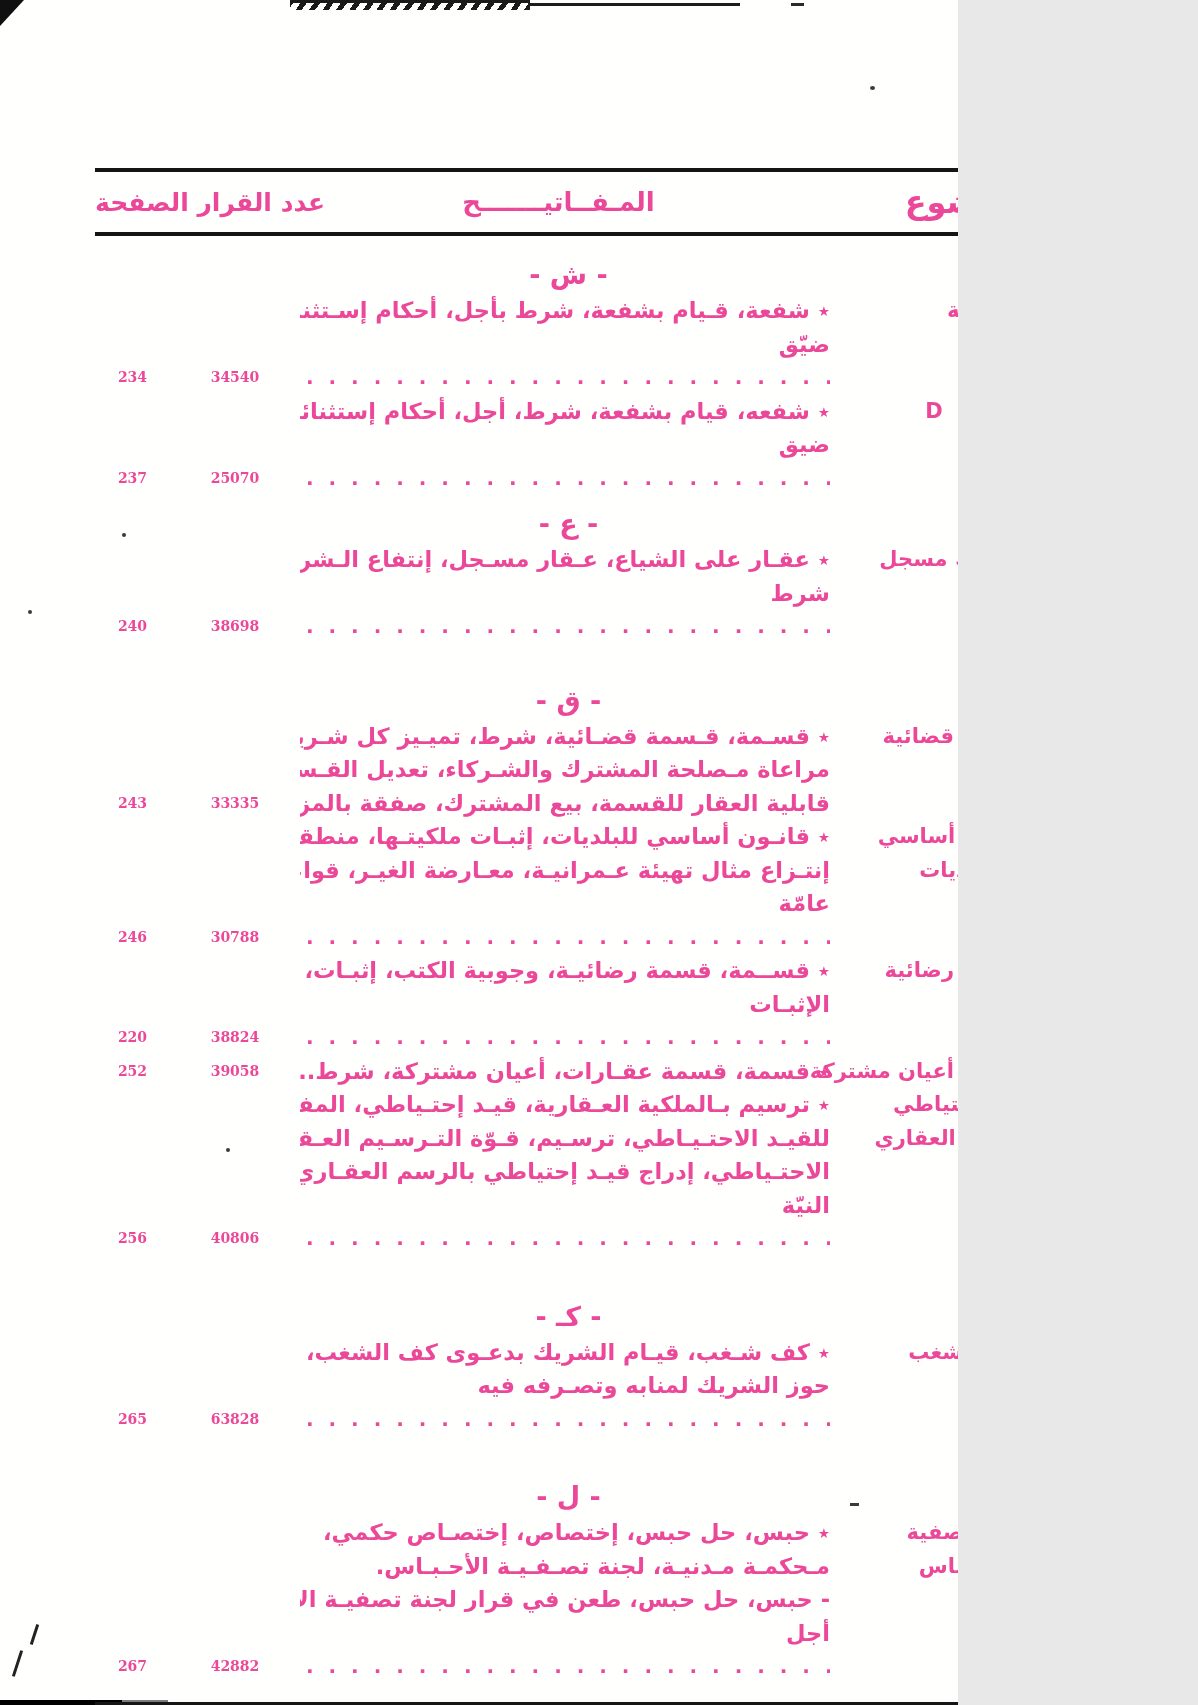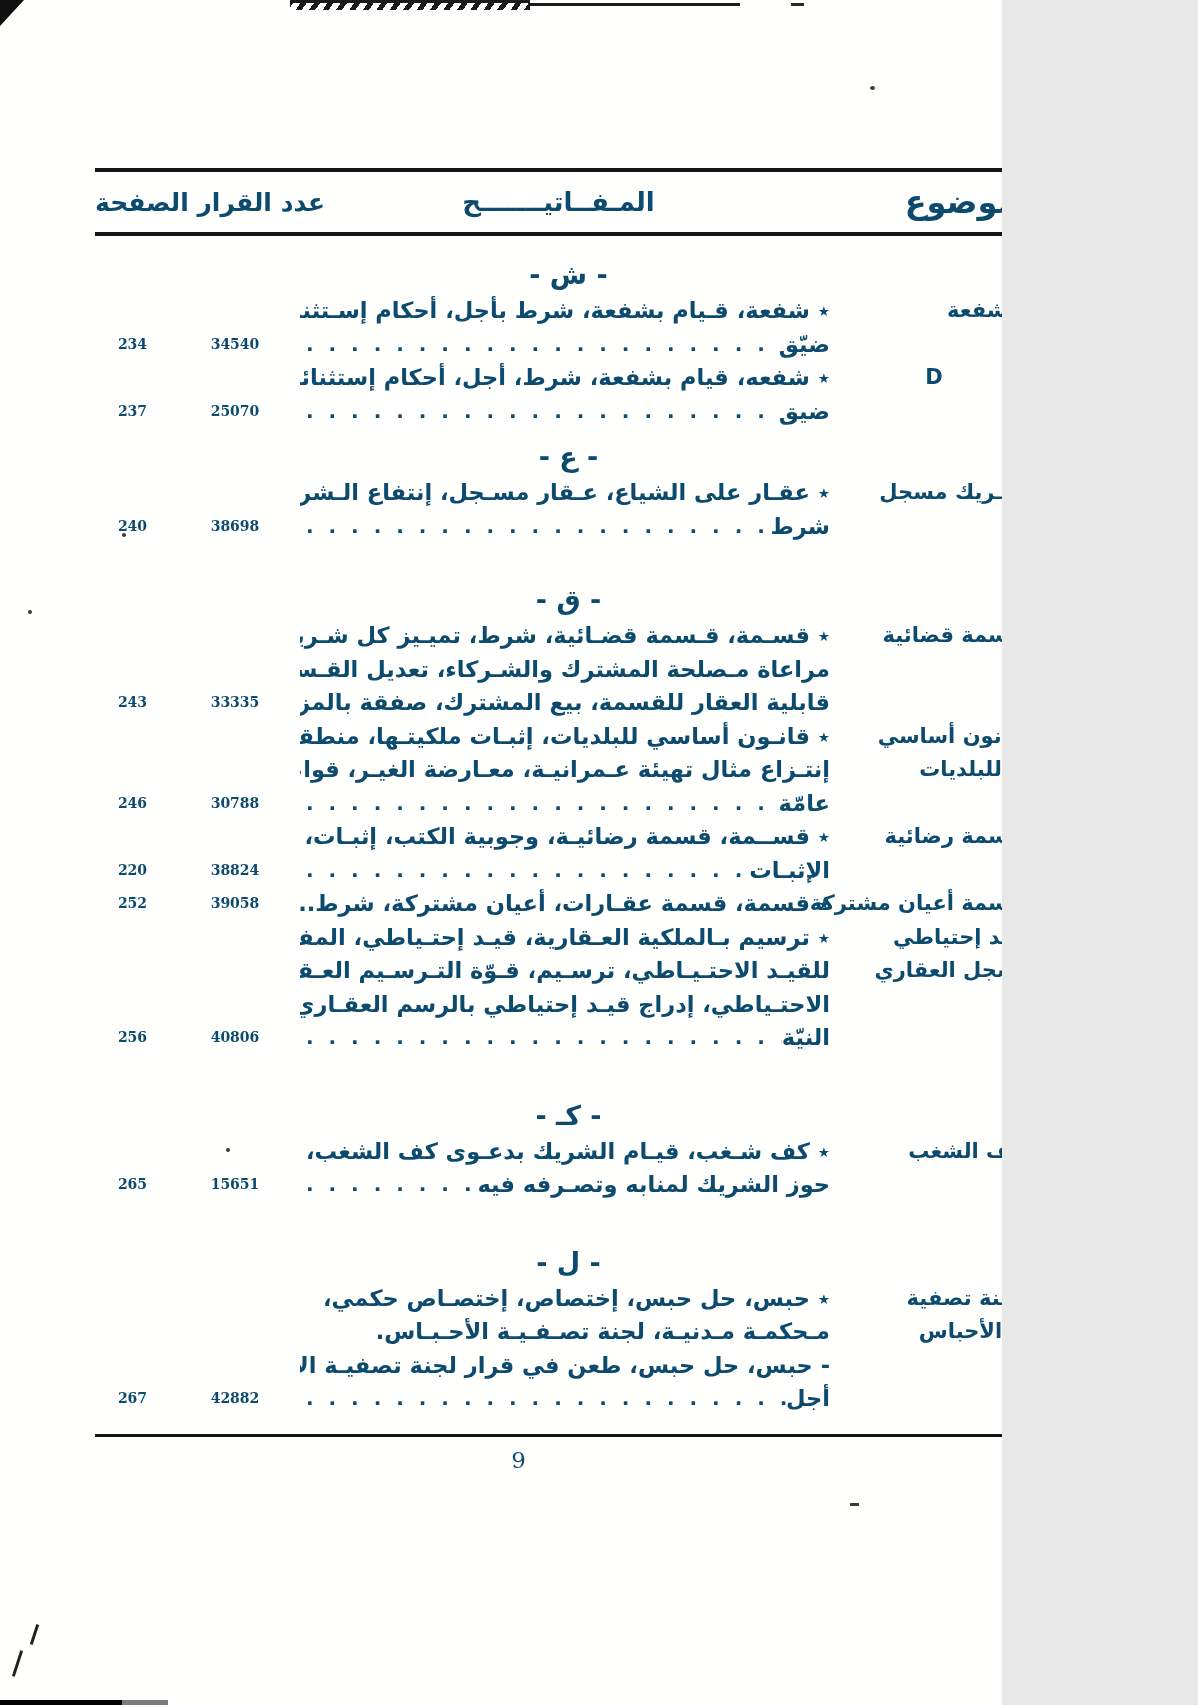--- a/index.html
+++ b/index.html
@@ -1,17 +1,17 @@
 <!DOCTYPE html>
 <html lang="ar"><head>
 <meta charset="utf-8">
 <style>
   html,body{margin:0;padding:0;background:#e8e8e8;}
   .page{position:relative;width:958px;height:1705px;background:#fffffe;overflow:hidden;
-        font-family:"DejaVu Sans",sans-serif;color:#0c4a6e;padding-left:44px;}
+        font-family:"DejaVu Sans",sans-serif;color:#ec4899;}
   
   .corner-wedge{position:absolute;left:0;top:0;width:0;height:0;
     border-top:26px solid #101010;border-right:24px solid transparent;}
   .zigzag{position:absolute;left:290px;top:0;width:240px;height:10px;
     background:
       repeating-linear-gradient(-55deg,#1a1a1a 0 5px,transparent 5px 11px),
       linear-gradient(#1a1a1a 0 3px,transparent 3px);}
   .topline{position:absolute;left:528px;top:3px;width:212px;height:3px;background:#1c1c1c;}
   .topdash{position:absolute;left:791px;top:3px;width:13px;height:3px;background:#2a2a2a;}
   .speck{position:absolute;width:5px;height:4px;border-radius:50%;background:#3a3a3a;}
@@ -43,21 +43,21 @@
   .sec-kaf{margin-top:44px;}
   .sec-lam{margin-top:44px;}
   .entry{display:flex;}
   .num{font-family:"DejaVu Serif",serif;font-weight:bold;font-size:14px;line-height:33.5px;}
   .col-page{width:75px;display:flex;align-items:flex-end;justify-content:center;}
   .col-decision{width:130px;display:flex;align-items:flex-end;justify-content:center;}
   .col-keys{flex:1;min-width:0;}
   .col-subject{width:212px;direction:rtl;}
   .kline{direction:rtl;text-align:right;white-space:nowrap;overflow:hidden;
     font-size:22.5px;font-weight:bold;line-height:33.5px;}
-  .kline.tail{display:flex;}
+  .kline.tail{display:flex;flex-direction:column;}
   .ktext{flex:0 0 auto;}
   .dots{flex:1 1 auto;min-width:0;overflow:hidden;white-space:nowrap;direction:ltr;
     text-align:left;letter-spacing:4px;font-size:20px;padding-left:6px;}
   .dots::after{content:". . . . . . . . . . . . . . . . . . . . . . . . . . . . . . . . . . . . . . . . . . . . . . . . . .";}
   .sline{font-size:21px;font-weight:bold;line-height:33.5px;text-align:right;white-space:nowrap;}
   .sline.cont{padding-left:30px;text-align:center;margin-left:19px;}
   .page-no{font-family:"DejaVu Serif",serif;font-size:23px;text-align:center;
     margin-top:10px;transform:translateX(-50px);}
 </style>
 </head>
@@ -204,21 +204,21 @@
             </div>
           </div>
           <div class="col-subject">
             <div class="sline">٭ قيد إحتياطي</div>
             <div class="sline cont">بالسجل العقاري</div>
           </div>
         </div>
         <div class="sec-hdr sec-kaf">- كـ -</div>
         <div class="entry">
           <div class="col-page num">265</div>
-          <div class="col-decision num">15651</div>
+          <div class="col-decision num">63828</div>
           <div class="col-keys">
             <div class="kline">٭ كف شـغب، قيـام الشريك بدعـوى كف الشغب، شـرط،</div>
             <div class="kline tail">
               <div class="ktext">حوز الشريك لمنابه وتصـرفه فيه</div>
               <div class="dots"></div>
             </div>
           </div>
           <div class="col-subject">
             <div class="sline">٭ كف الشغب</div>
           </div>

